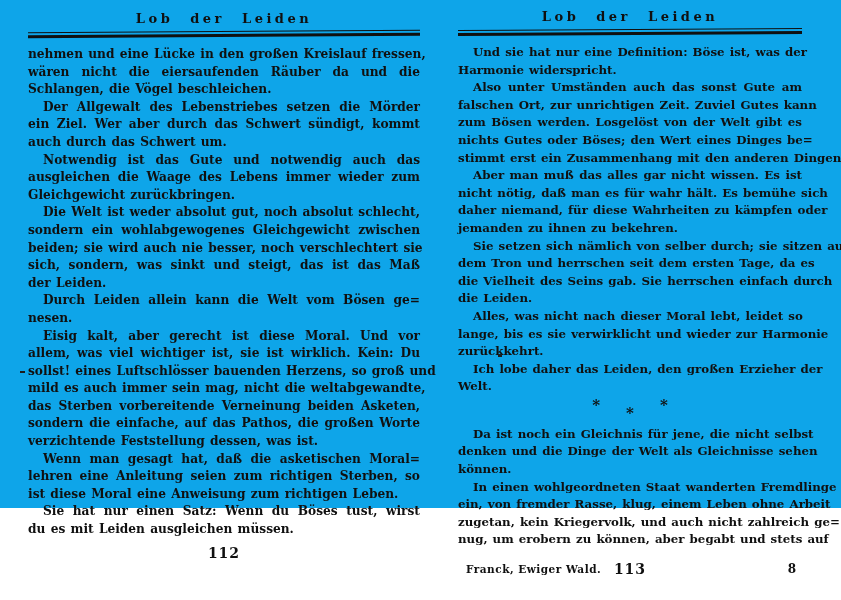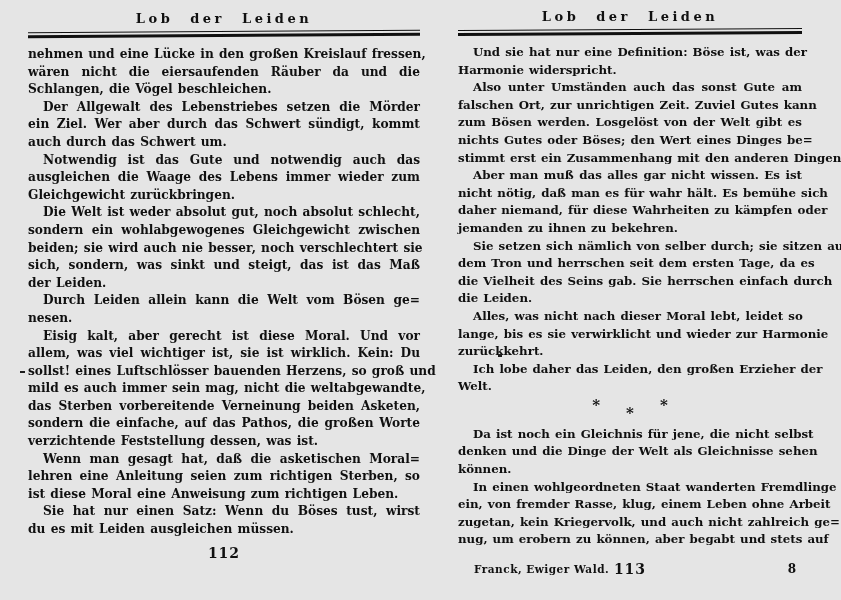--- a/index.html
+++ b/index.html
@@ -9,22 +9,22 @@
     height: 600px;
     background: #ffffff;
     overflow: hidden;
   }
   :root {
     --ink: #101010;
   }
   .scan {
     position: relative;
     width: 841px;
-    height: 600px;
-    background: #e5e5e5;
+    height: 508px;
+    background: #0ea5e9;
     color: var(--ink);
     font-family: "DejaVu Serif", "Liberation Serif", serif;
     font-weight: 700;
   }
   .page {
     position: absolute;
   }
   .page-left  { left: 28px;  top: 10px; width: 392px; }
   .page-right { left: 458px; top: 8px;  width: 344px; }
 
@@ -79,21 +79,21 @@
 
   .footer-row {
     position: absolute;
     left: 0;
     right: 0;
     top: 553px;
     height: 16px;
   }
   .footer-sig {
     position: absolute;
-    left: 16px;
+    left: 8px;
     top: 2px;
     font-size: 10.5px;
     letter-spacing: 0.5px;
     white-space: nowrap;
   }
   .footer-pagenum {
     position: absolute;
     left: 0; right: 0;
     text-align: center;
     font-size: 14px;

